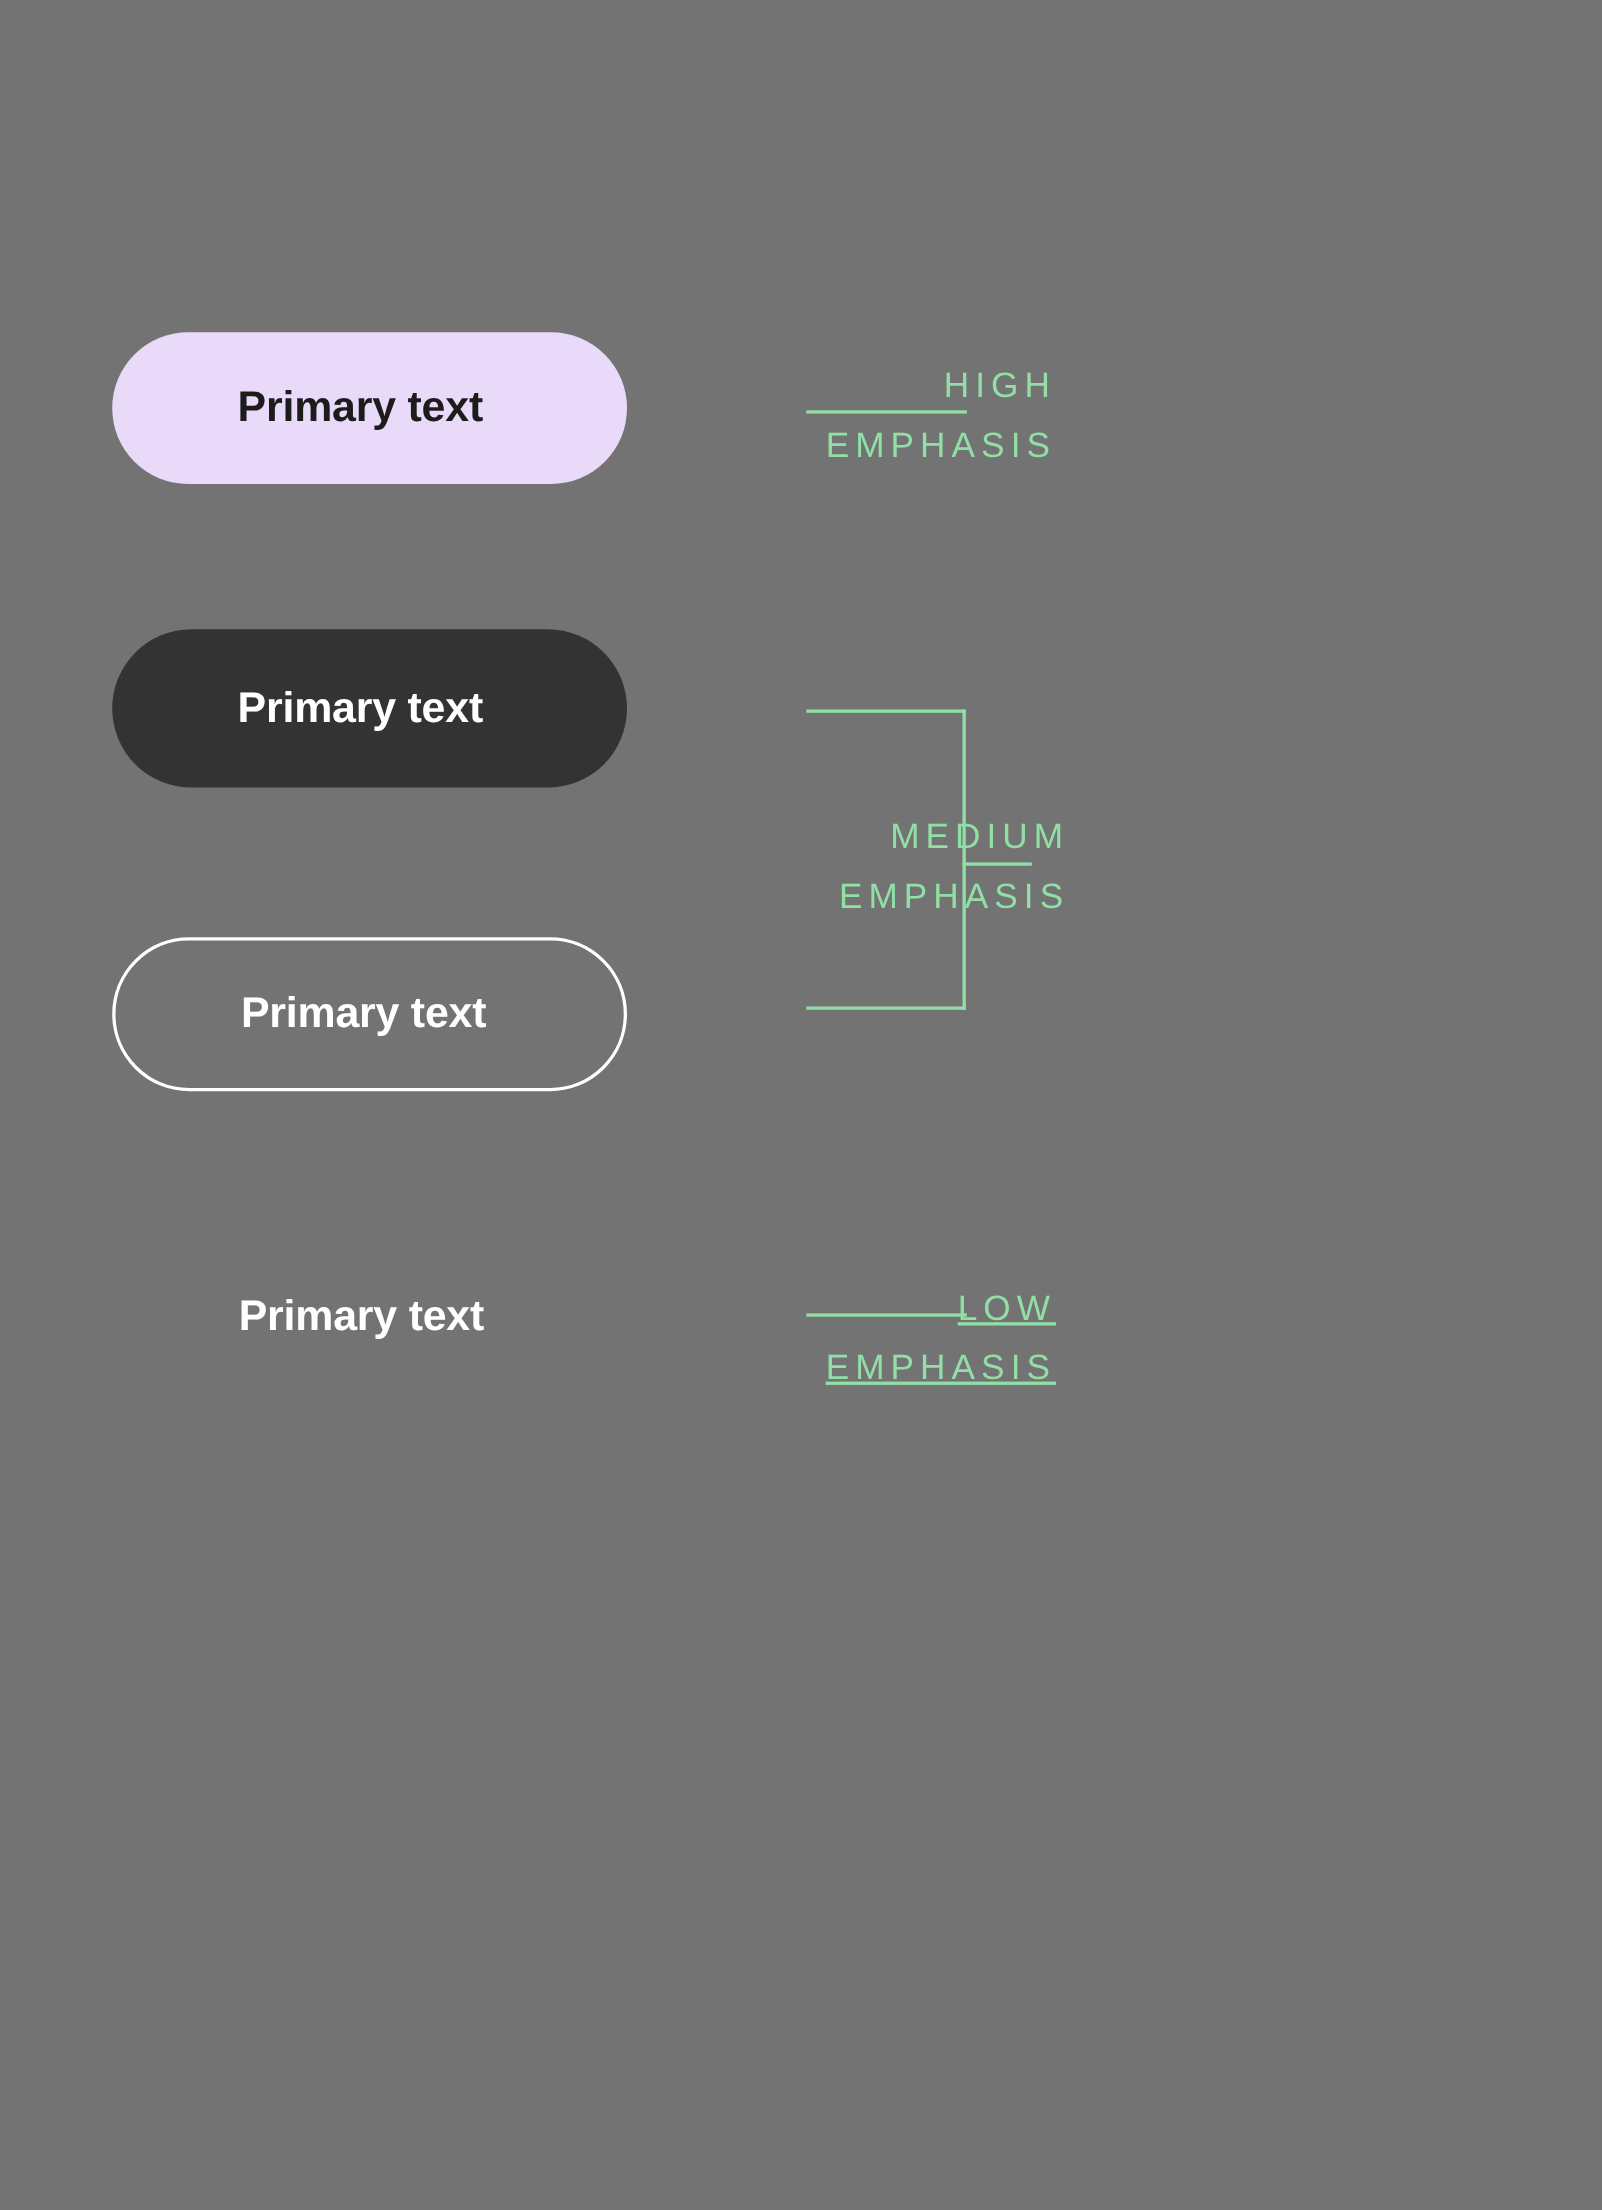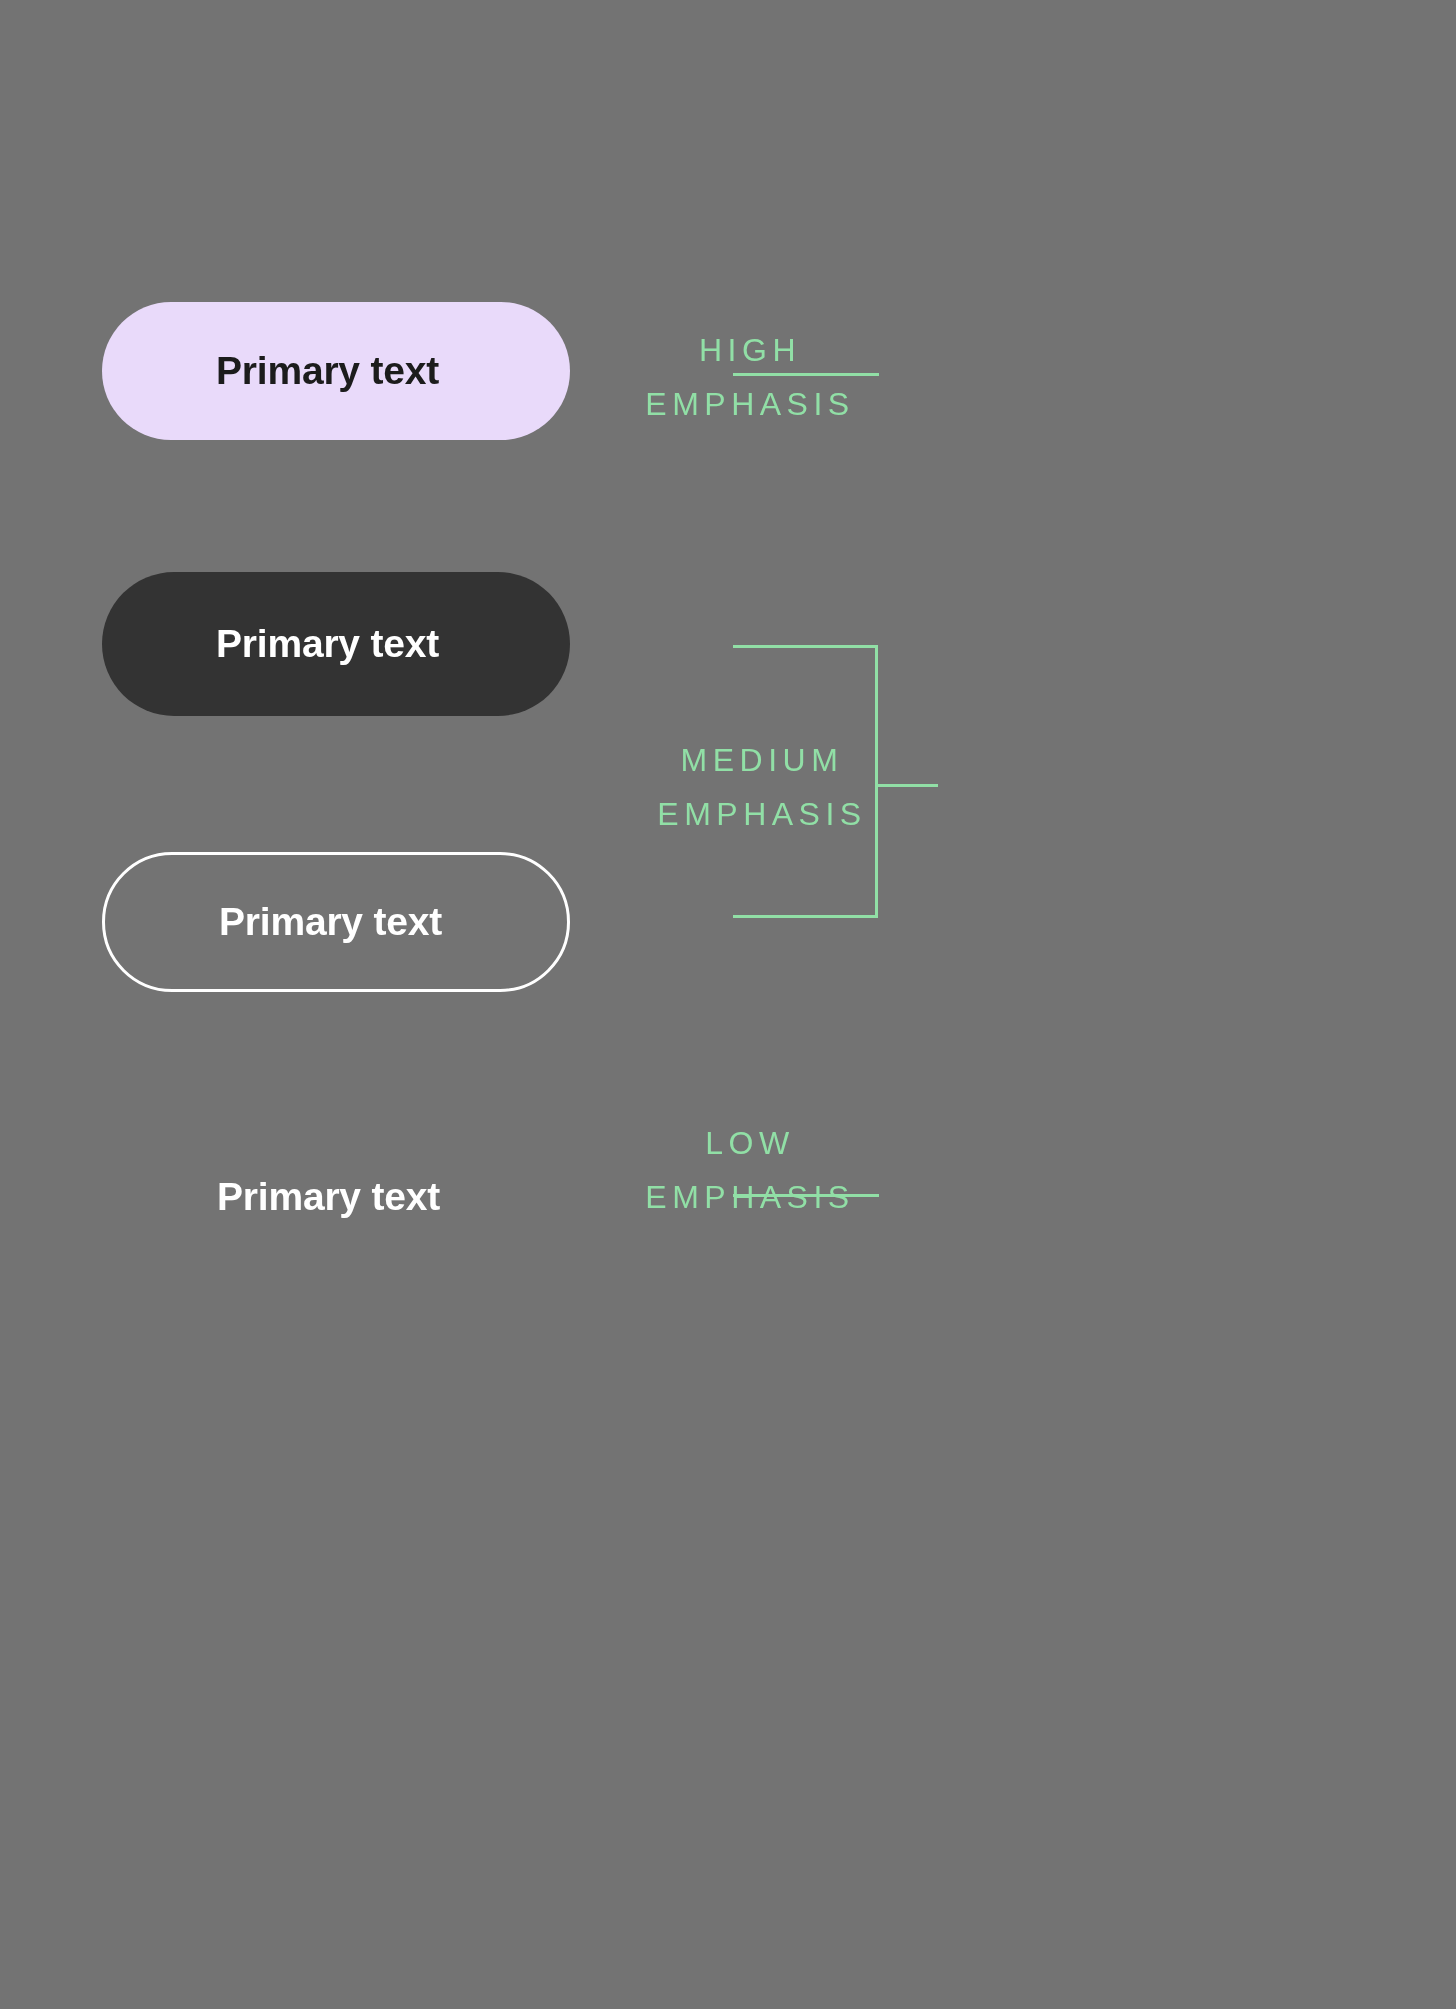--- a/index.html
+++ b/index.html
@@ -89,31 +89,31 @@
   .conn-low       { left: 733px; top: 1194px; width: 146px; }
 
   .conn-med-top   { left: 733px; top: 645px;  width: 145px; }
   .conn-med-bot   { left: 733px; top: 915px;  width: 145px; }
   .conn-med-spine { left: 875px; top: 645px;  height: 273px; }
   .conn-med-stub  { left: 875px; top: 784px;  width: 63px; }
 
   
   .emph-label {
     position: absolute;
-    text-align: center;
+    text-align: right;
     color: #91DFA6;
     font-size: 32px;
     font-weight: 500;
     letter-spacing: 5.5px;
     line-height: 54px;
     white-space: pre-line;
   }
   .label-high   { right: 496px; top: 323px;  width: 420px; }
   .label-medium { right: 484px; top: 733px;  width: 420px; }
-  .label-low    { right: 496px; top: 1116px; width: 420px; }
+  .label-low    { right: 496px; top: 1162px; width: 420px; text-decoration: underline; }
 </style>
 </head>
 <body>
 
 <div id="stage">
 
   <div class="btn btn-filled-high">
     <span class="btn-label">Primary text</span>
   </div>
 

